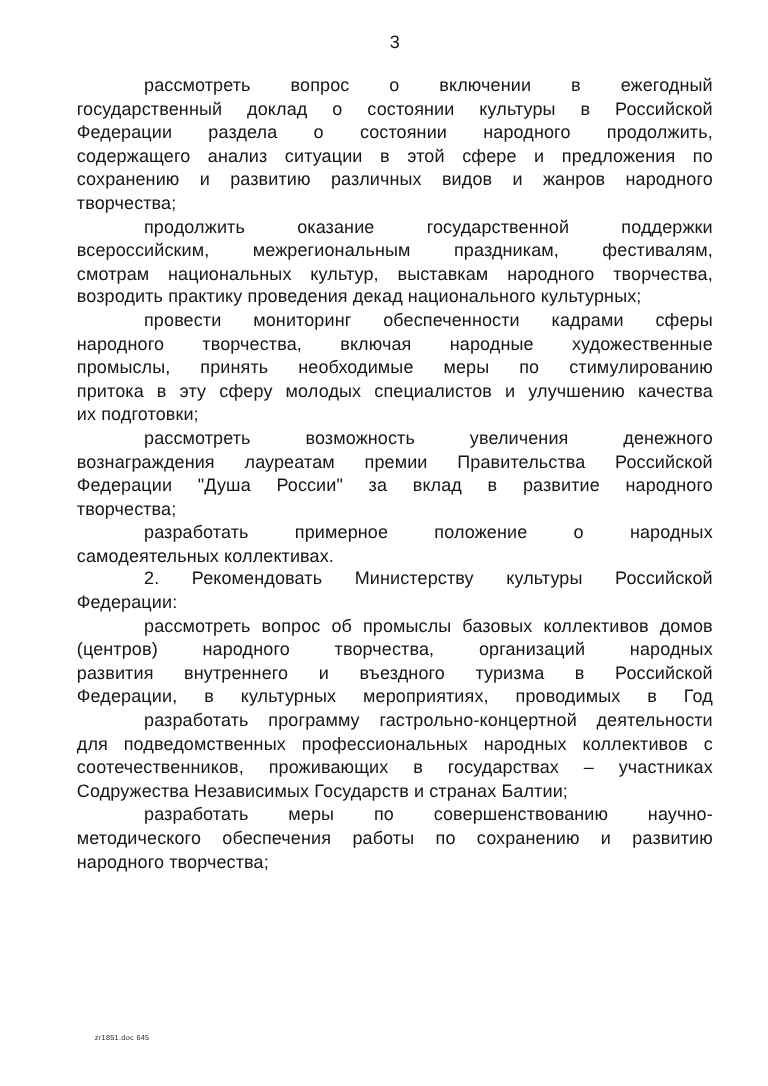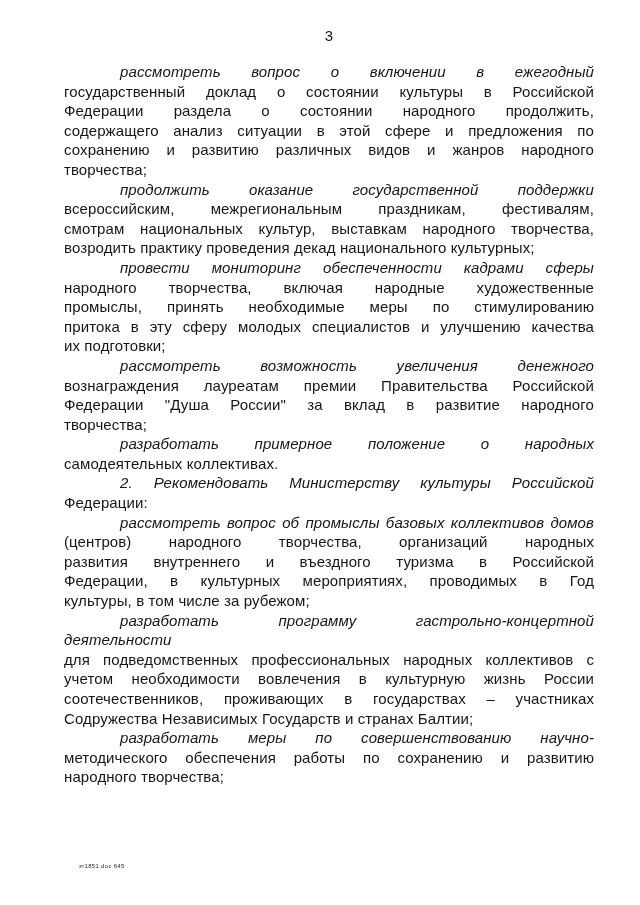--- a/index.html
+++ b/index.html
@@ -47,21 +47,20 @@
   .line {
     text-align: justify;
     text-align-last: justify;
     white-space: normal;
   }
   .line.last {
     text-align-last: left;
   }
   .line.first {
     text-indent: 56px;
-    font-style: italic;
   }
   .doc-footer {
     position: absolute;
     top: 863px;
     left: 79px;
     font-size: 6px;
     line-height: 7px;
     letter-spacing: 0.3px;
     color: #2a2a2a;
   }
@@ -107,26 +106,24 @@
       </div>
       <div class="paragraph">
         <div class="line first">2. Рекомендовать Министерству культуры Российской</div>
         <div class="line last">Федерации:</div>
       </div>
       <div class="paragraph">
         <div class="line first">рассмотреть вопрос об промыслы базовых коллективов домов</div>
         <div class="line">(центров) народного творчества, организаций народных</div>
         <div class="line">развития внутреннего и въездного туризма в Российской</div>
         <div class="line">Федерации, в культурных мероприятиях, проводимых в Год</div>
-        <div class="line last">культуры, в том числе за рубежом;</div>
       </div>
       <div class="paragraph">
         <div class="line first">разработать программу гастрольно-концертной деятельности</div>
         <div class="line">для подведомственных профессиональных народных коллективов с</div>
-        <div class="line">учетом необходимости вовлечения в культурную жизнь России</div>
         <div class="line">соотечественников, проживающих в государствах – участниках</div>
         <div class="line last">Содружества Независимых Государств и странах Балтии;</div>
       </div>
       <div class="paragraph">
         <div class="line first">разработать меры по совершенствованию научно-</div>
         <div class="line">методического обеспечения работы по сохранению и развитию</div>
         <div class="line last">народного творчества;</div>
       </div>
     </div>
 

